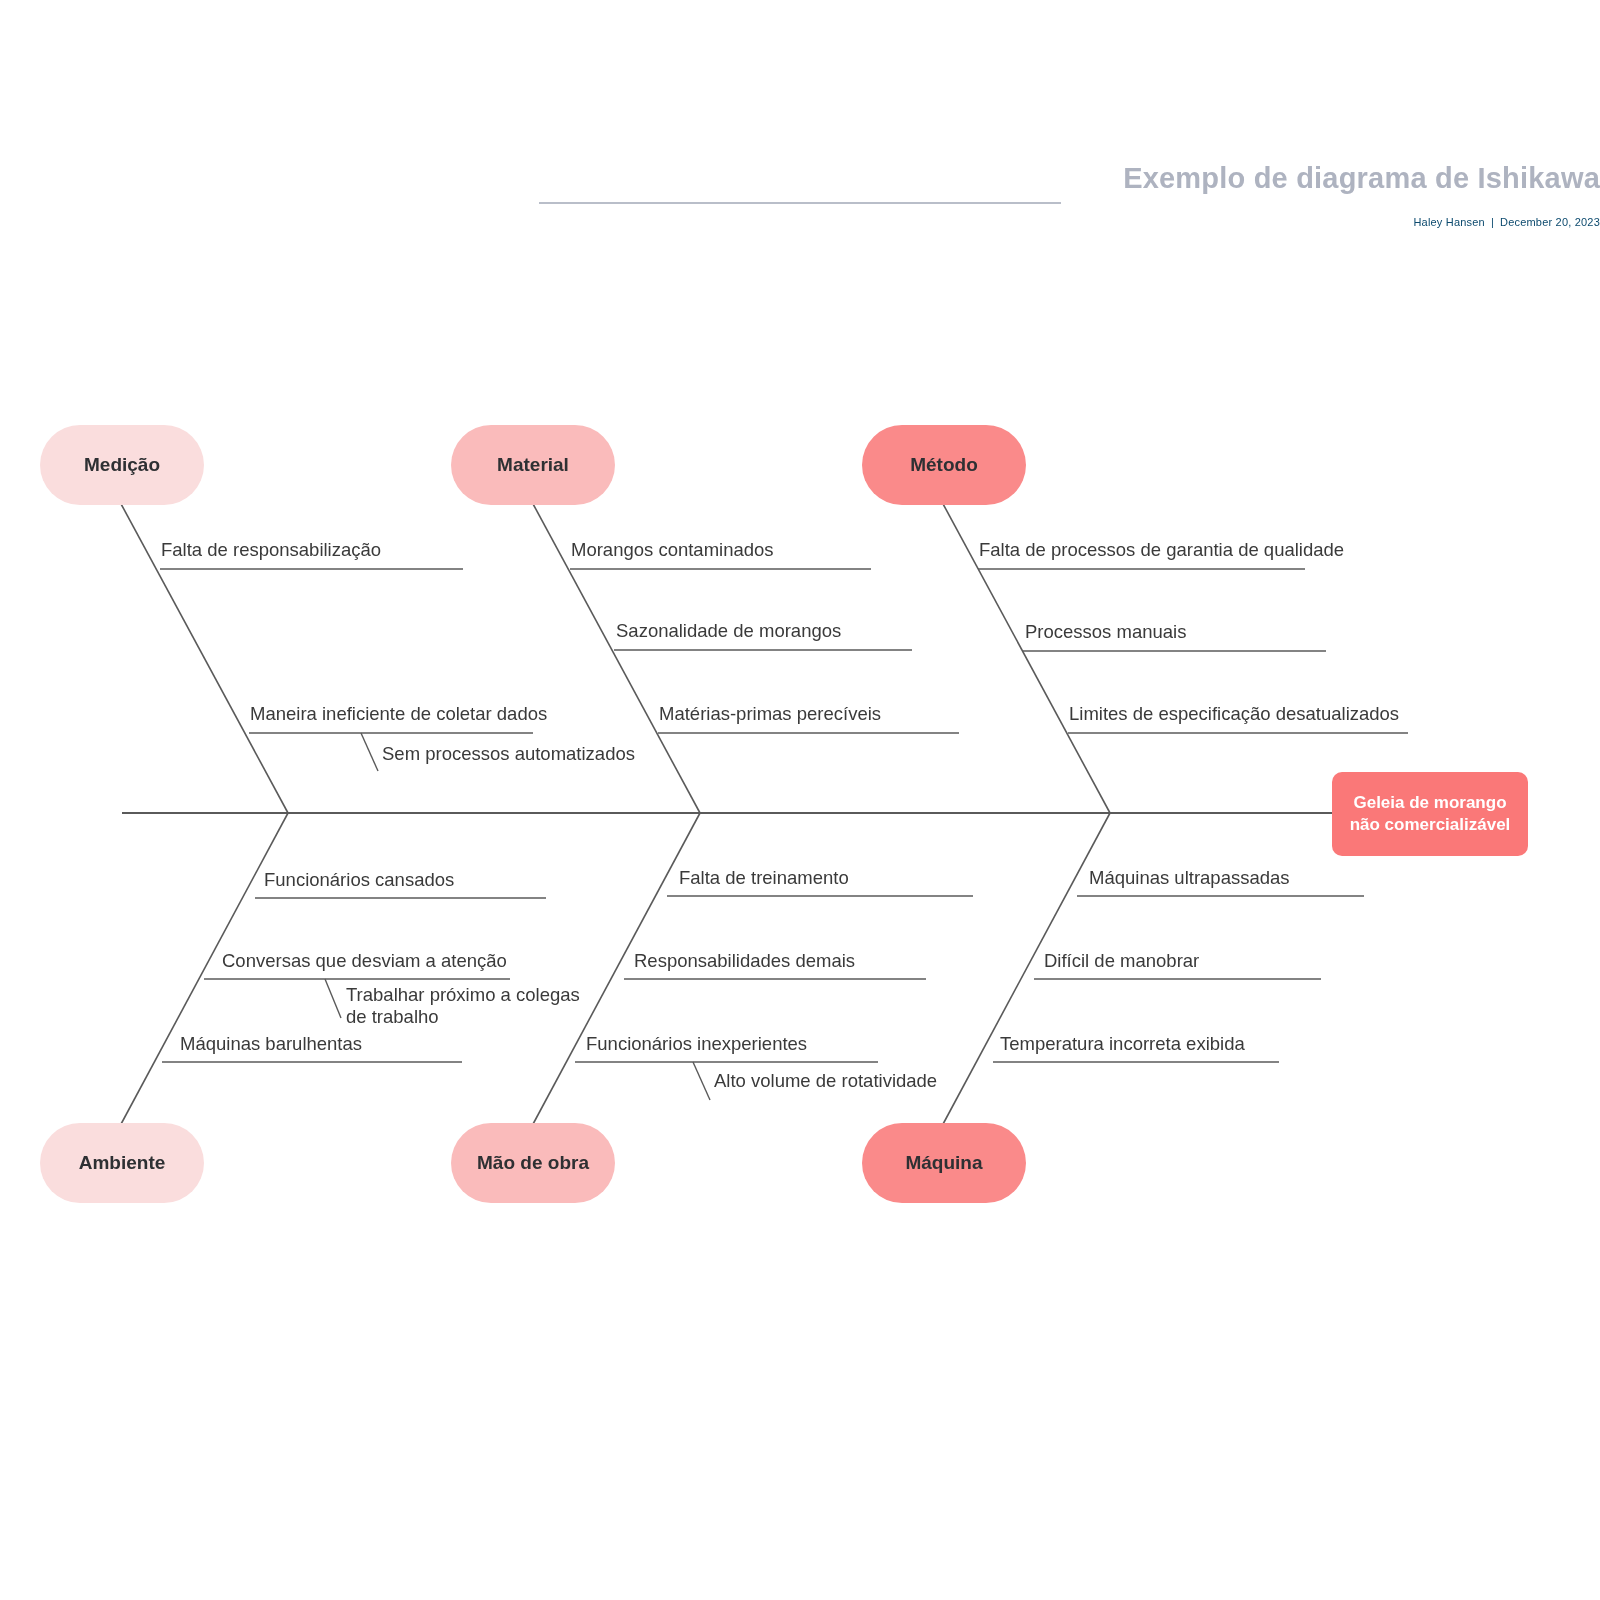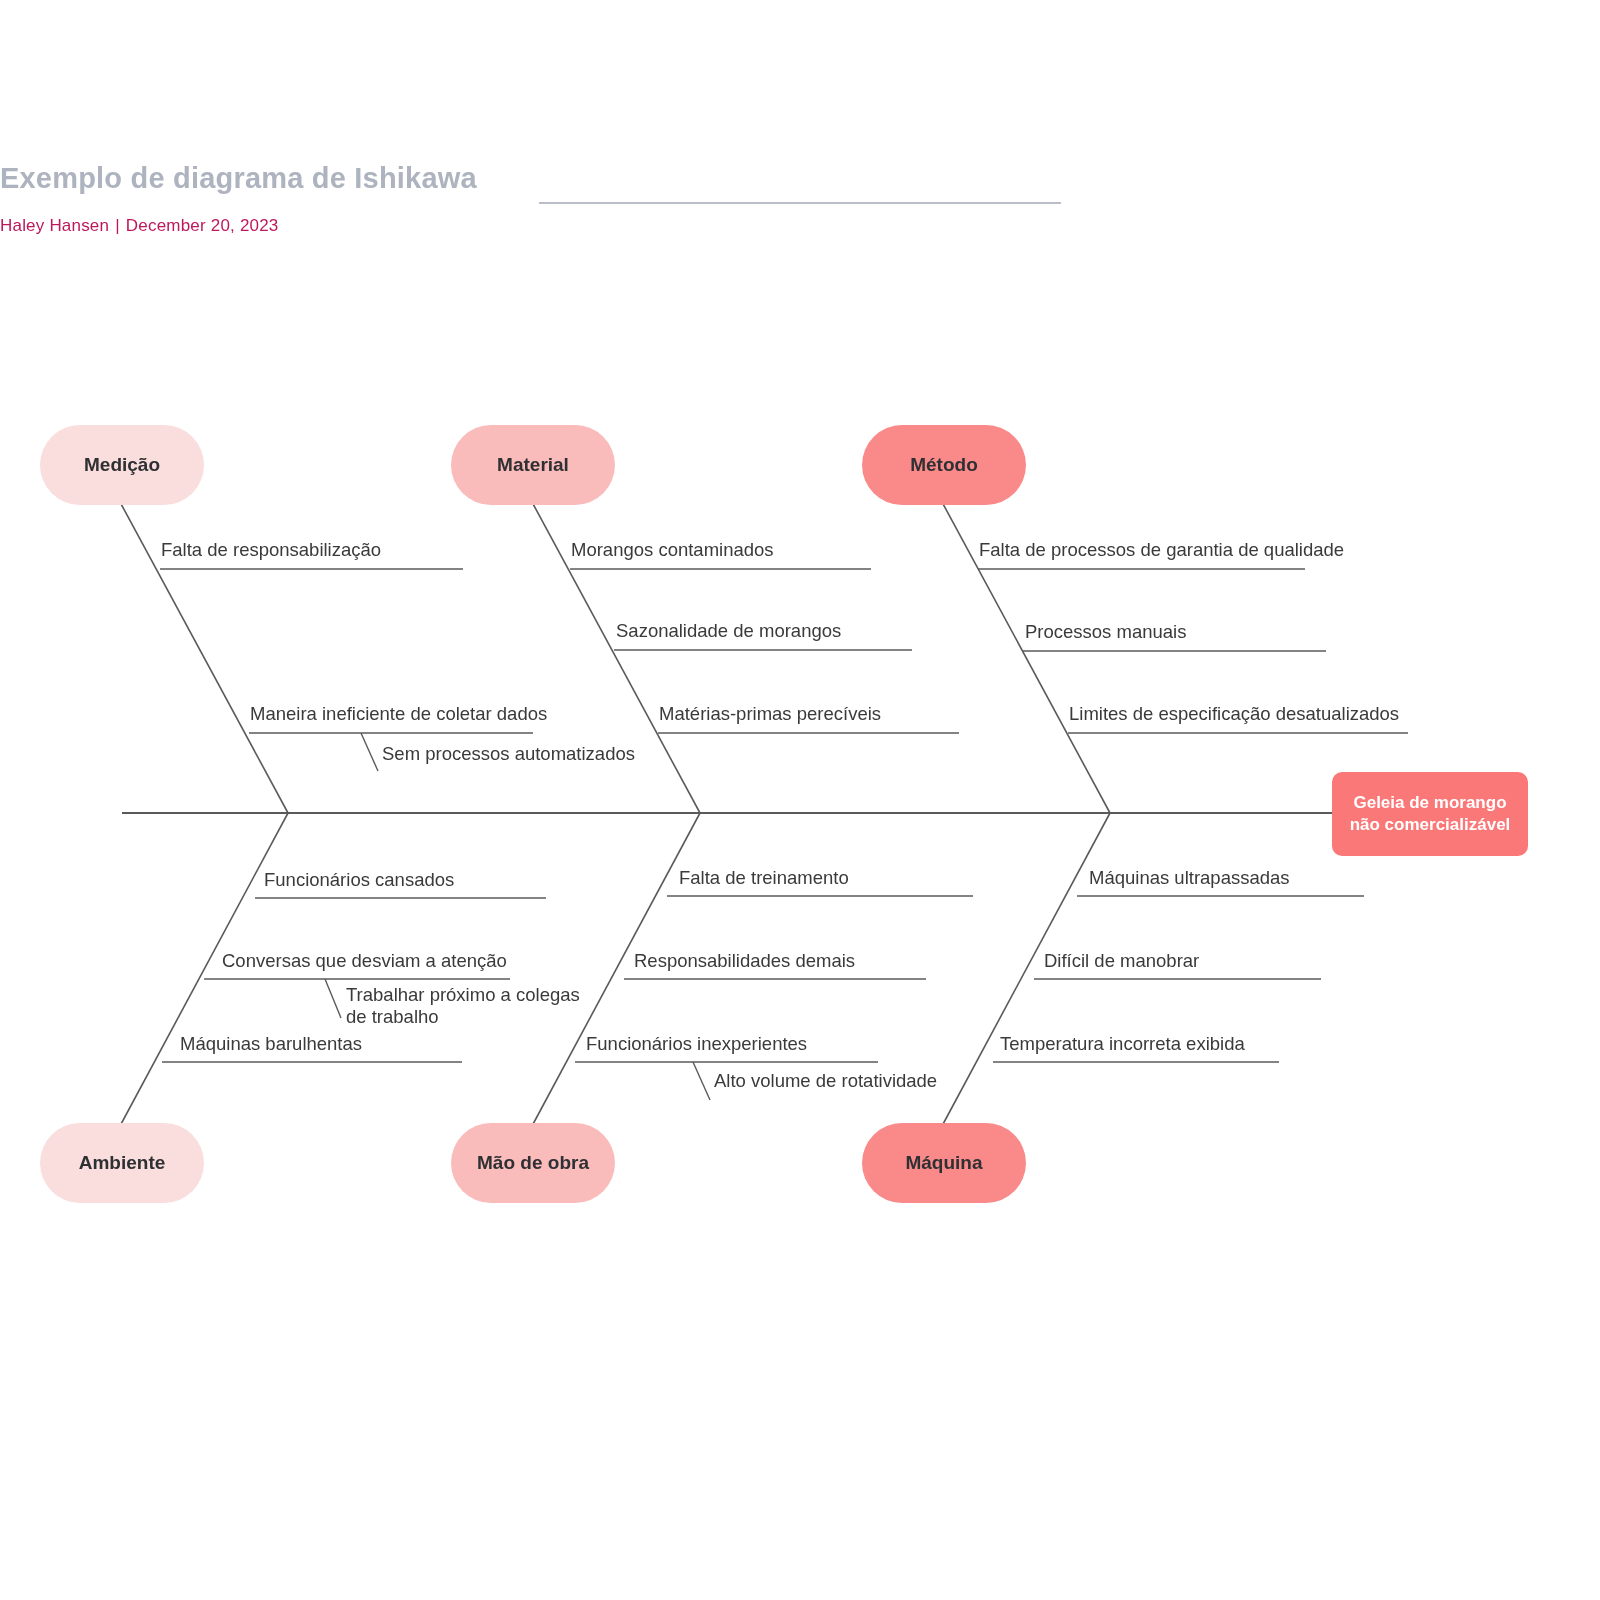--- a/index.html
+++ b/index.html
@@ -14,41 +14,41 @@
     overflow: hidden;
     position: relative;
   }
 
   
   #header {
     position: absolute;
     left: 0;
     top: 160px;
     width: 1600px;
-    text-align: left;
+    text-align: right;
   }
   #doc-title {
     font-size: 29px;
     font-weight: bold;
     color: #aeb3c0;
     letter-spacing: 0.2px;
     line-height: 36px;
     margin: 0;
     padding: 0 0 6px 0;
   }
   #title-rule {
     width: 522px;
     height: 2px;
     background: #b9bec9;
     margin: 0 auto;
   }
   #byline {
     margin-top: 12px;
-    font-size: 17px;
-    color: #be185d;
+    font-size: 11px;
+    color: #0c4a6e;
     letter-spacing: 0.2px;
   }
   #byline .sep { padding: 0 6px; }
 
   
   #diagram-wrap {
     position: absolute;
     left: 0;
     top: 0;
     width: 1600px;

